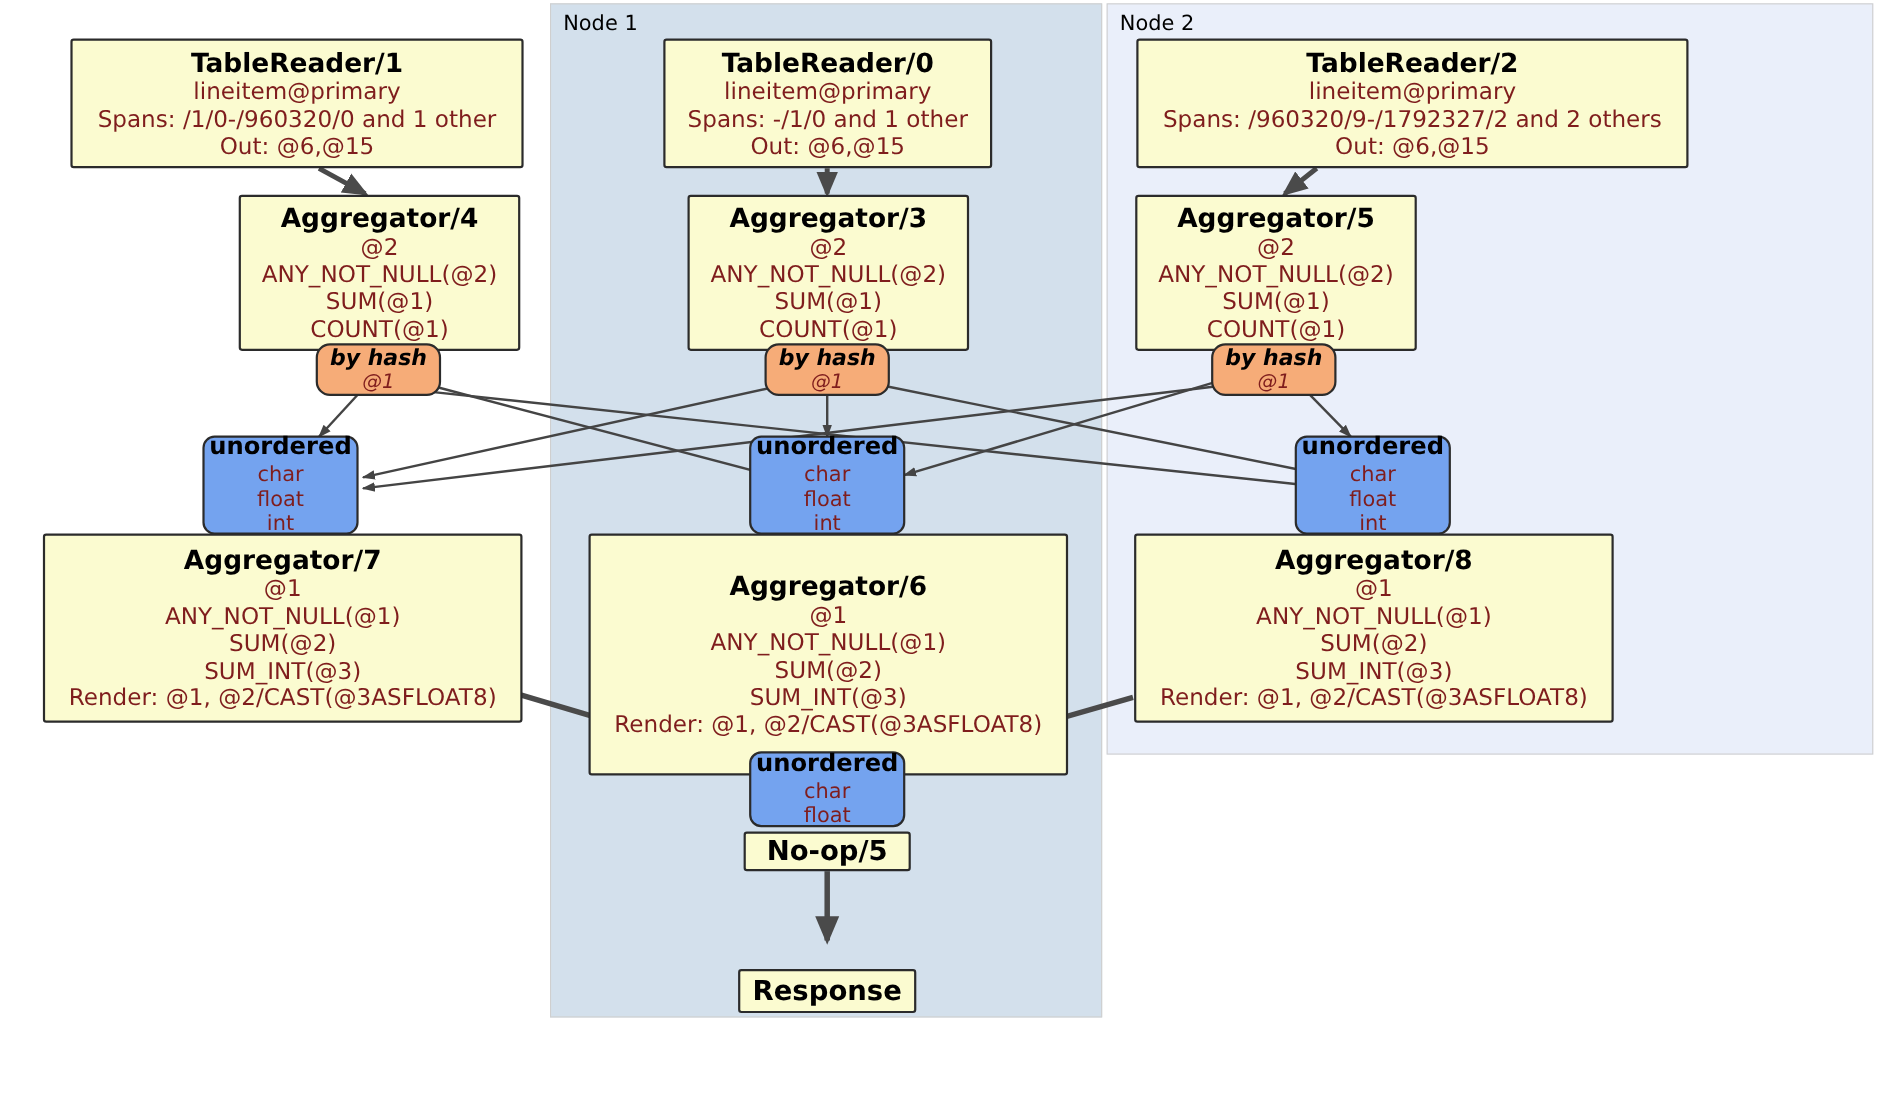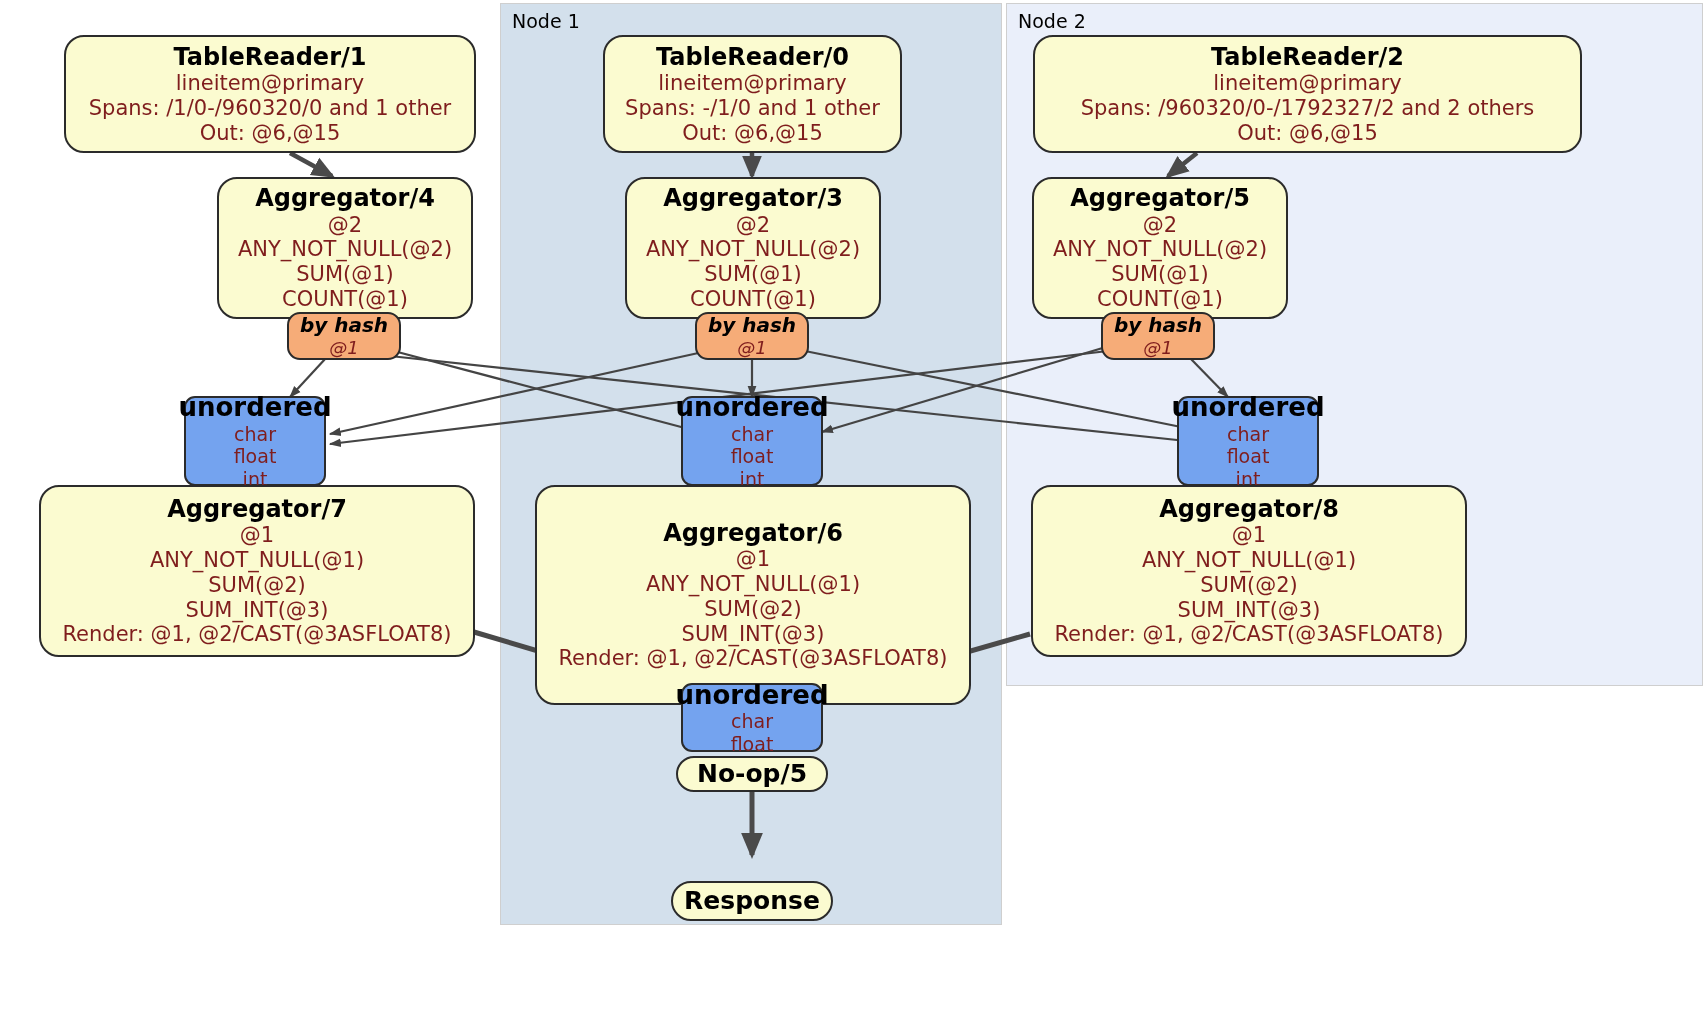--- a/index.html
+++ b/index.html
@@ -49,21 +49,21 @@
     width: 1706px;
     height: 1016px;
     pointer-events: none;
   }
 
   
   .nodebox {
     position: absolute;
     box-sizing: border-box;
     border: 2px solid #2b2b2b;
-    border-radius: 20px;
+    border-radius: 3px;
     text-align: center;
     line-height: 1.18;
     overflow: visible;
     display: flex;
     flex-direction: column;
     justify-content: center;
     align-items: center;
   }
   .nodebox .title {
     font-weight: bold;
@@ -85,21 +85,21 @@
     border-radius: 13px;
     font-style: italic;
   }
   .router .title { font-size: 20px; }
   .router .sub   { font-size: 18px; }
 
   .sync {
     background: #74a3ef;
     border-radius: 11px;
   }
-  .sync .title { font-size: 26px; }
+  .sync .title { font-size: 22px; }
   .sync .sub   { font-size: 19px; }
 
   .noop .title { font-size: 25px; }
   .response .title { font-size: 25px; }
 </style>
 </head>
 <body>
 
 <div id="canvas">
 
@@ -159,24 +159,24 @@
     <div class="sub">Out: @6,@15</div>
   </div>
 
   <div class="nodebox proc" style="left:603px; top:35px; width:299px; height:118px;">
     <div class="title">TableReader/0</div>
     <div class="sub">lineitem@primary</div>
     <div class="sub">Spans: -/1/0 and 1 other</div>
     <div class="sub">Out: @6,@15</div>
   </div>
 
-  <div class="nodebox proc" style="left:1033px; top:35px; width:549px; height:118px;">
+  <div class="nodebox proc" style="left:1033px; top:35px; width:502px; height:118px;">
     <div class="title">TableReader/2</div>
     <div class="sub">lineitem@primary</div>
-    <div class="sub">Spans: /960320/0-/1792327/2 and 2 others</div>
+    <div class="sub">Spans: /960320/9-/1792327/2 and 2 others</div>
     <div class="sub">Out: @6,@15</div>
   </div>
 
   <div class="nodebox proc" style="left:217px; top:177px; width:256px; height:142px;">
     <div class="title">Aggregator/4</div>
     <div class="sub">@2</div>
     <div class="sub">ANY_NOT_NULL(@2)</div>
     <div class="sub">SUM(@1)</div>
     <div class="sub">COUNT(@1)</div>
   </div>

